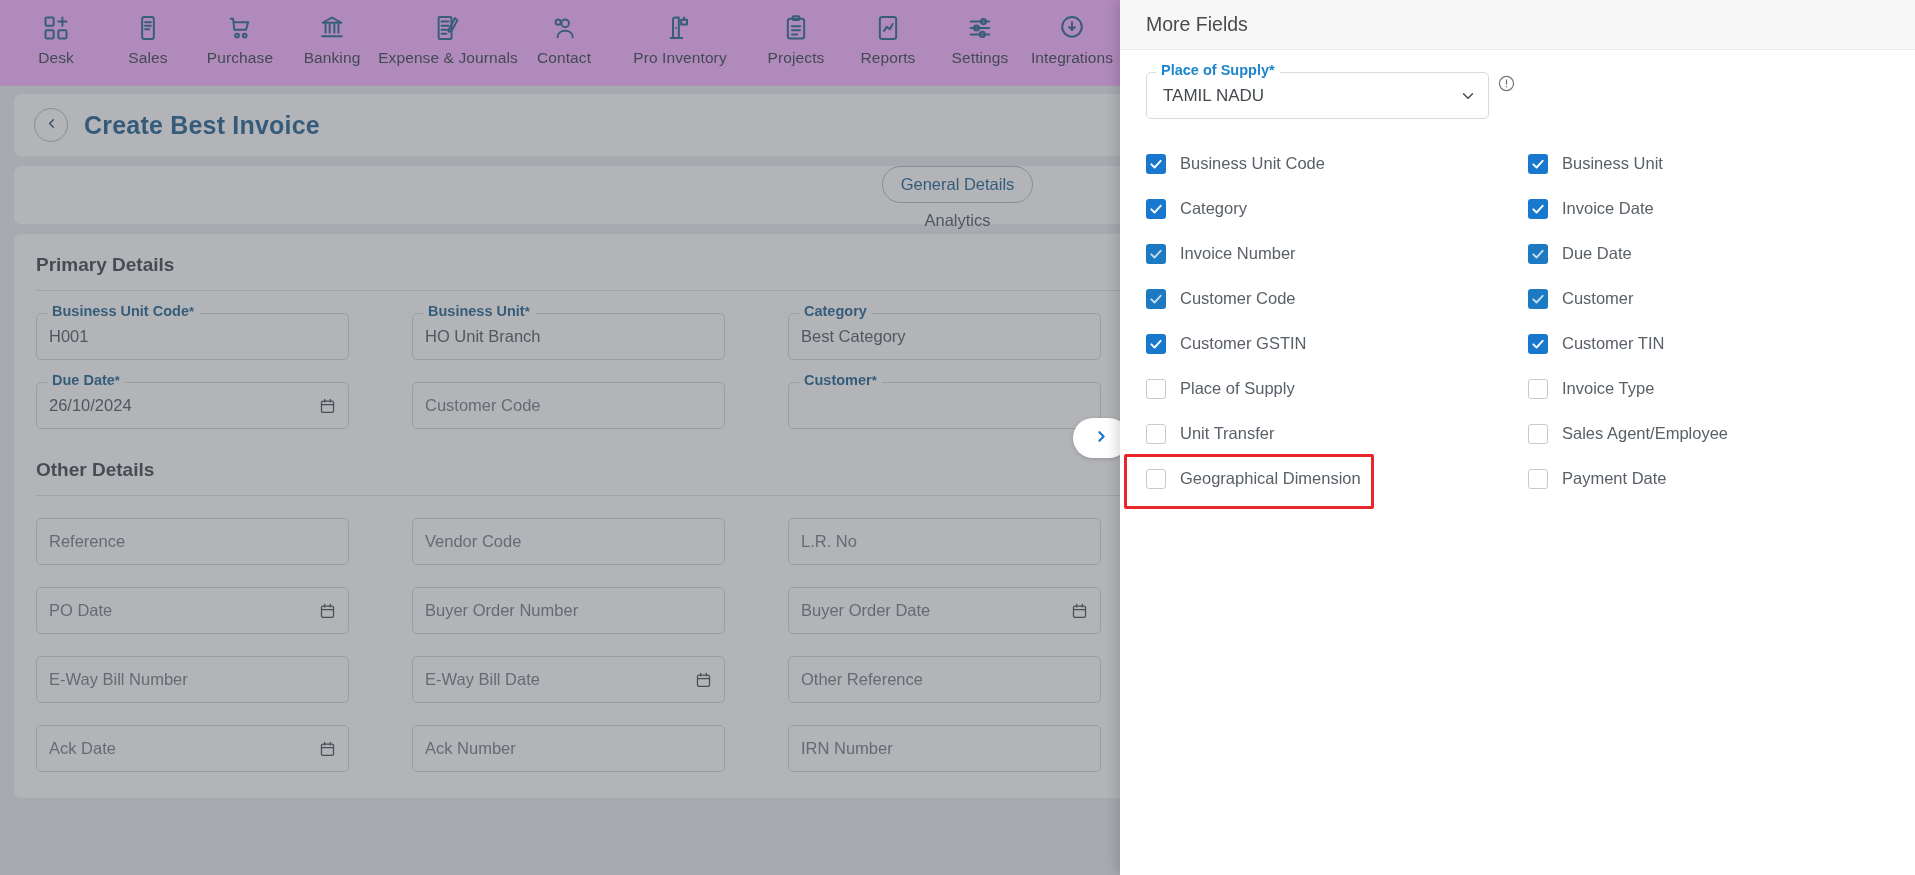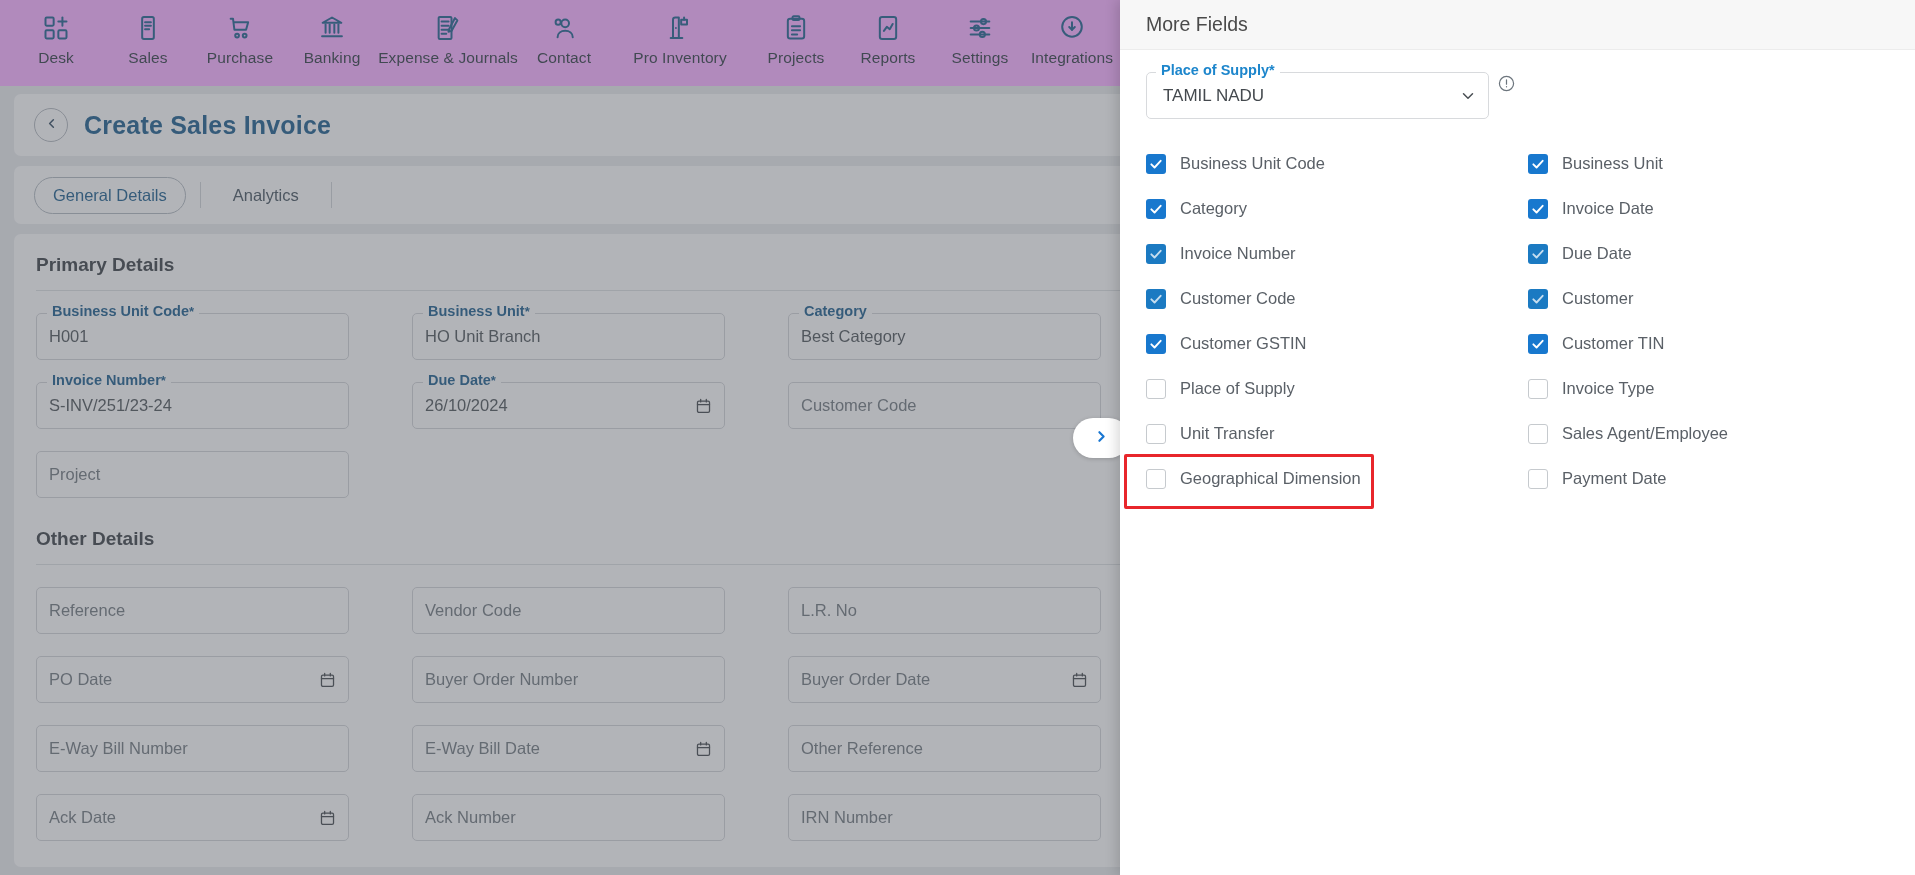--- a/index.html
+++ b/index.html
@@ -72,20 +72,21 @@
   }
   .back-btn svg { width: 15px; height: 15px; }
   .page-title {
     font-size: 25px; font-weight: 600; color: #1b5b8a;
     letter-spacing: .2px;
   }
 
   .tabscard {
     height: 58px; display: flex; align-items: center;
     padding: 0 20px;
+    flex-direction: column;
   }
   .tab {
     font-size: 16.5px; padding: 8px 18px; border-radius: 19px;
     color: #44535f; white-space: nowrap;
   }
   .tab.active {
     color: #1b5b8a; border: 1px solid #a9b2ba; background: transparent;
   }
   .tab-sep { width: 1px; height: 26px; background: #c6cbd1; margin: 0 14px; }
 
@@ -372,21 +373,21 @@
     <div class="page-body">
 
       <div class="card titlecard">
         <div class="back-btn">
           <span>
             <svg viewBox="0 0 24 24" fill="none" stroke="currentColor" stroke-width="2.4" stroke-linecap="round" stroke-linejoin="round">
                 <polyline points="15 18 9 12 15 6"></polyline>
               </svg>
           </span>
         </div>
-        <div class="page-title">Create Sales Invoice</div>
+        <div class="page-title">Create Best Invoice</div>
       </div>
 
       <div class="card tabscard">
         <div class="tab active">General Details</div>
         <div class="tab-sep"></div>
         <div class="tab">Analytics</div>
         <div class="tab-sep"></div>
       </div>
 
       <div class="card formcard">
@@ -401,24 +402,20 @@
               <span class="flabel"><span>Business Unit</span><span class="req">*</span></span>
               <span class="val">HO Unit Branch</span>
             </div>
             <div class="field">
               <span class="flabel"><span>Category</span></span>
               <span class="val">Best Category</span>
             </div>
             <div class="field">
               <span class="flabel"><span>Invoice Date</span><span class="req">*</span></span>
               <span class="val">16/10/2024</span>
-            </div>
-            <div class="field">
-              <span class="flabel"><span>Invoice Number</span><span class="req">*</span></span>
-              <span class="val">S-INV/251/23-24</span>
             </div>
             <div class="field">
               <span class="flabel"><span>Due Date</span><span class="req">*</span></span>
               <span class="val">26/10/2024</span>
               <span class="cal">
                 <svg viewBox="0 0 24 24" fill="none" stroke="currentColor" stroke-width="1.8" stroke-linecap="round" stroke-linejoin="round">
                   <rect x="3.5" y="5" width="17" height="16" rx="2"></rect>
                   <line x1="3.5" y1="10" x2="20.5" y2="10"></line>
                   <line x1="8" y1="2.8" x2="8" y2="6.2"></line>
                   <line x1="16" y1="2.8" x2="16" y2="6.2"></line>

